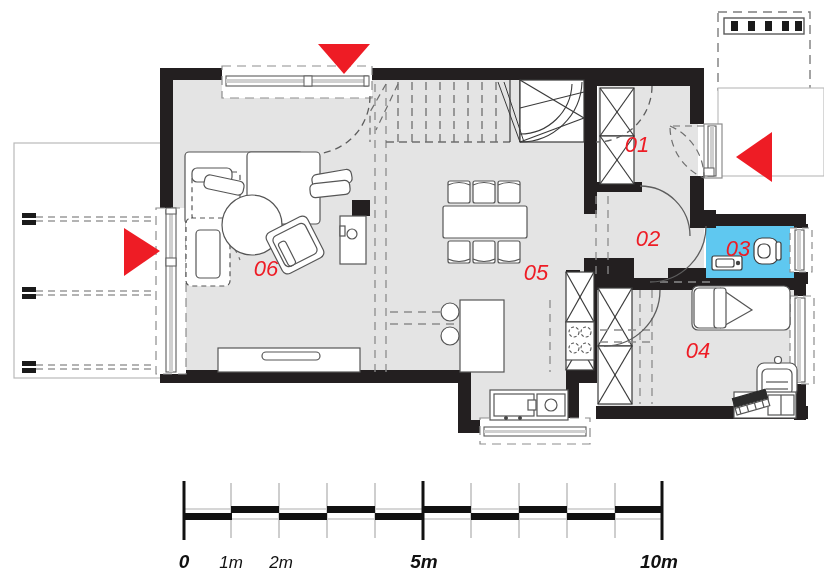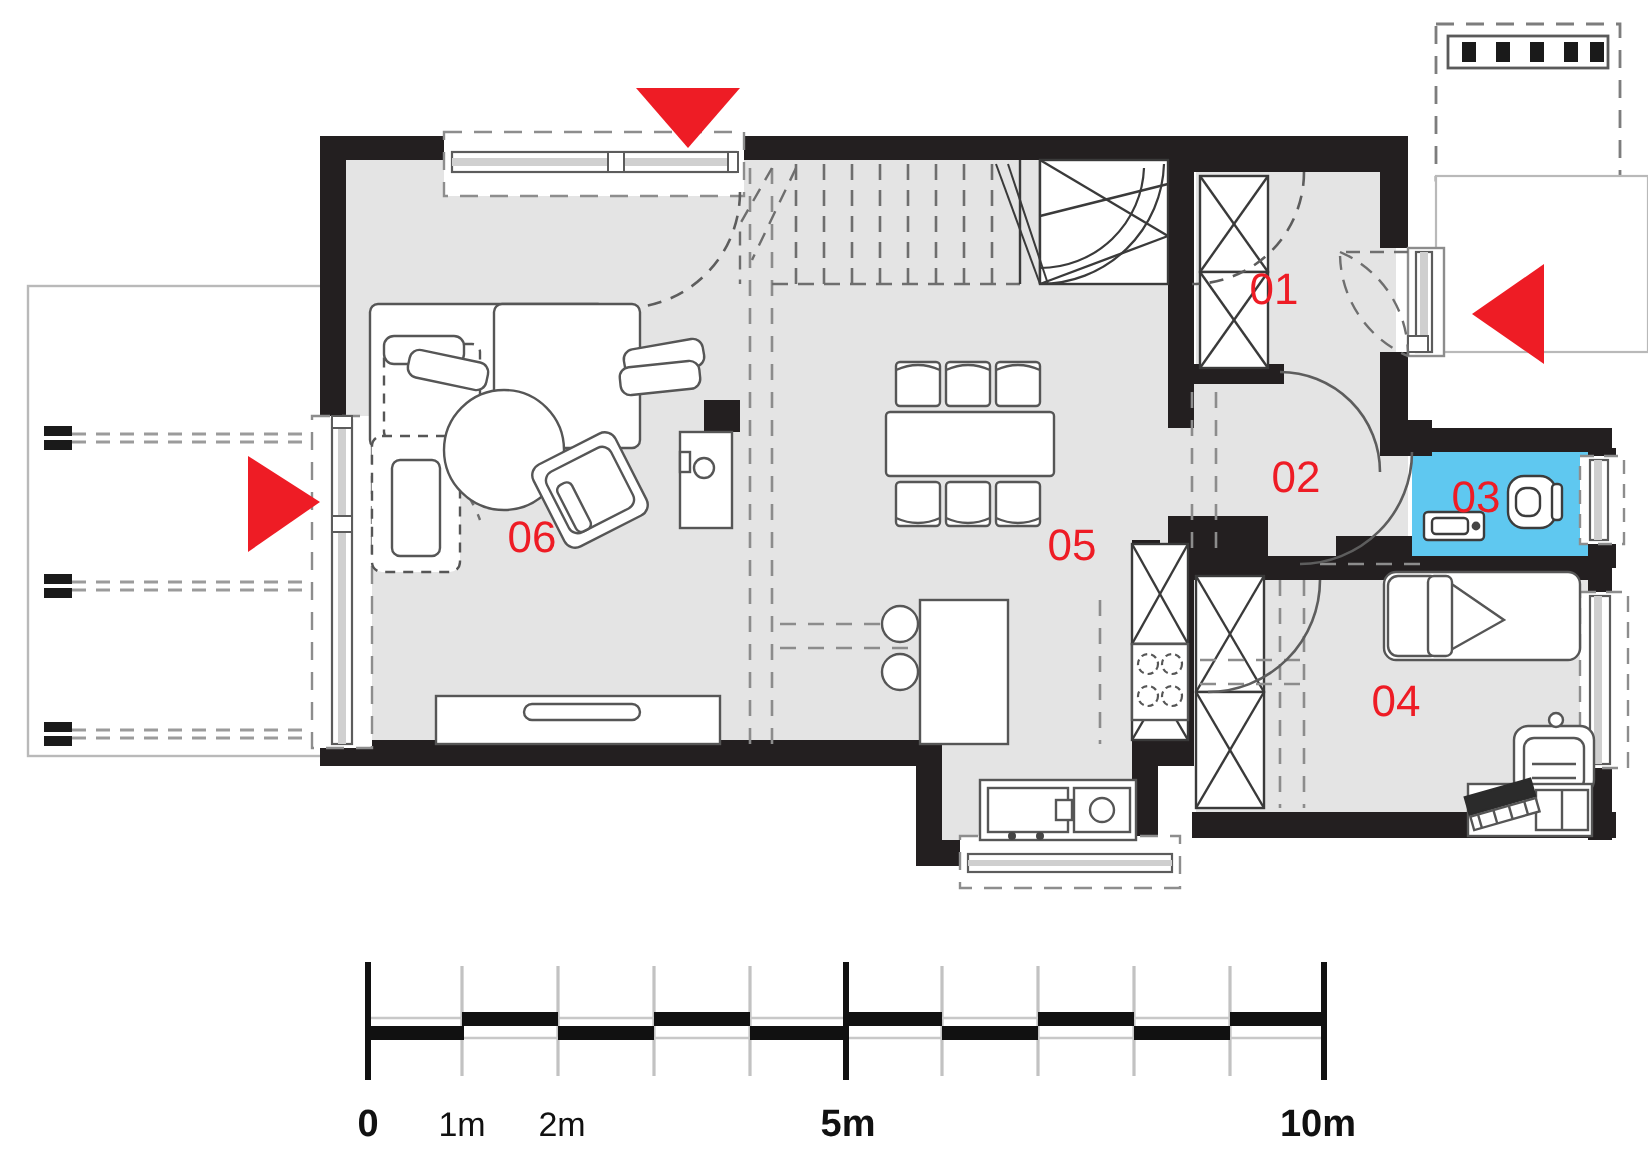--- a/index.html
+++ b/index.html
@@ -1,17 +1,17 @@
 <!DOCTYPE html>
 <html><head>
 <meta charset="utf-8">
 <style>
   html,body{margin:0;padding:0;background:#ffffff;}
   body{width:824px;height:585px;overflow:hidden;font-family:"Liberation Sans",sans-serif;}
-  #stage{position:relative;width:824px;height:585px;background:#fff;}
+  #stage{position:relative;width:824px;height:585px;background:#fff;font-style:italic;}
   svg#plan{position:absolute;left:0;top:0;width:824px;height:585px;display:block;}
   .roomnum{font-family:"Liberation Sans",sans-serif;font-size:22px;fill:#ee1c25;font-weight:400;}
   .scalelbl{font-family:"Liberation Sans",sans-serif;fill:#111;}
   .scalelbl.bold{font-weight:bold;font-size:19px;}
   .scalelbl.norm{font-weight:normal;font-size:17px;}
 </style>
 </head>
 <body>
 
 <div id="stage">

